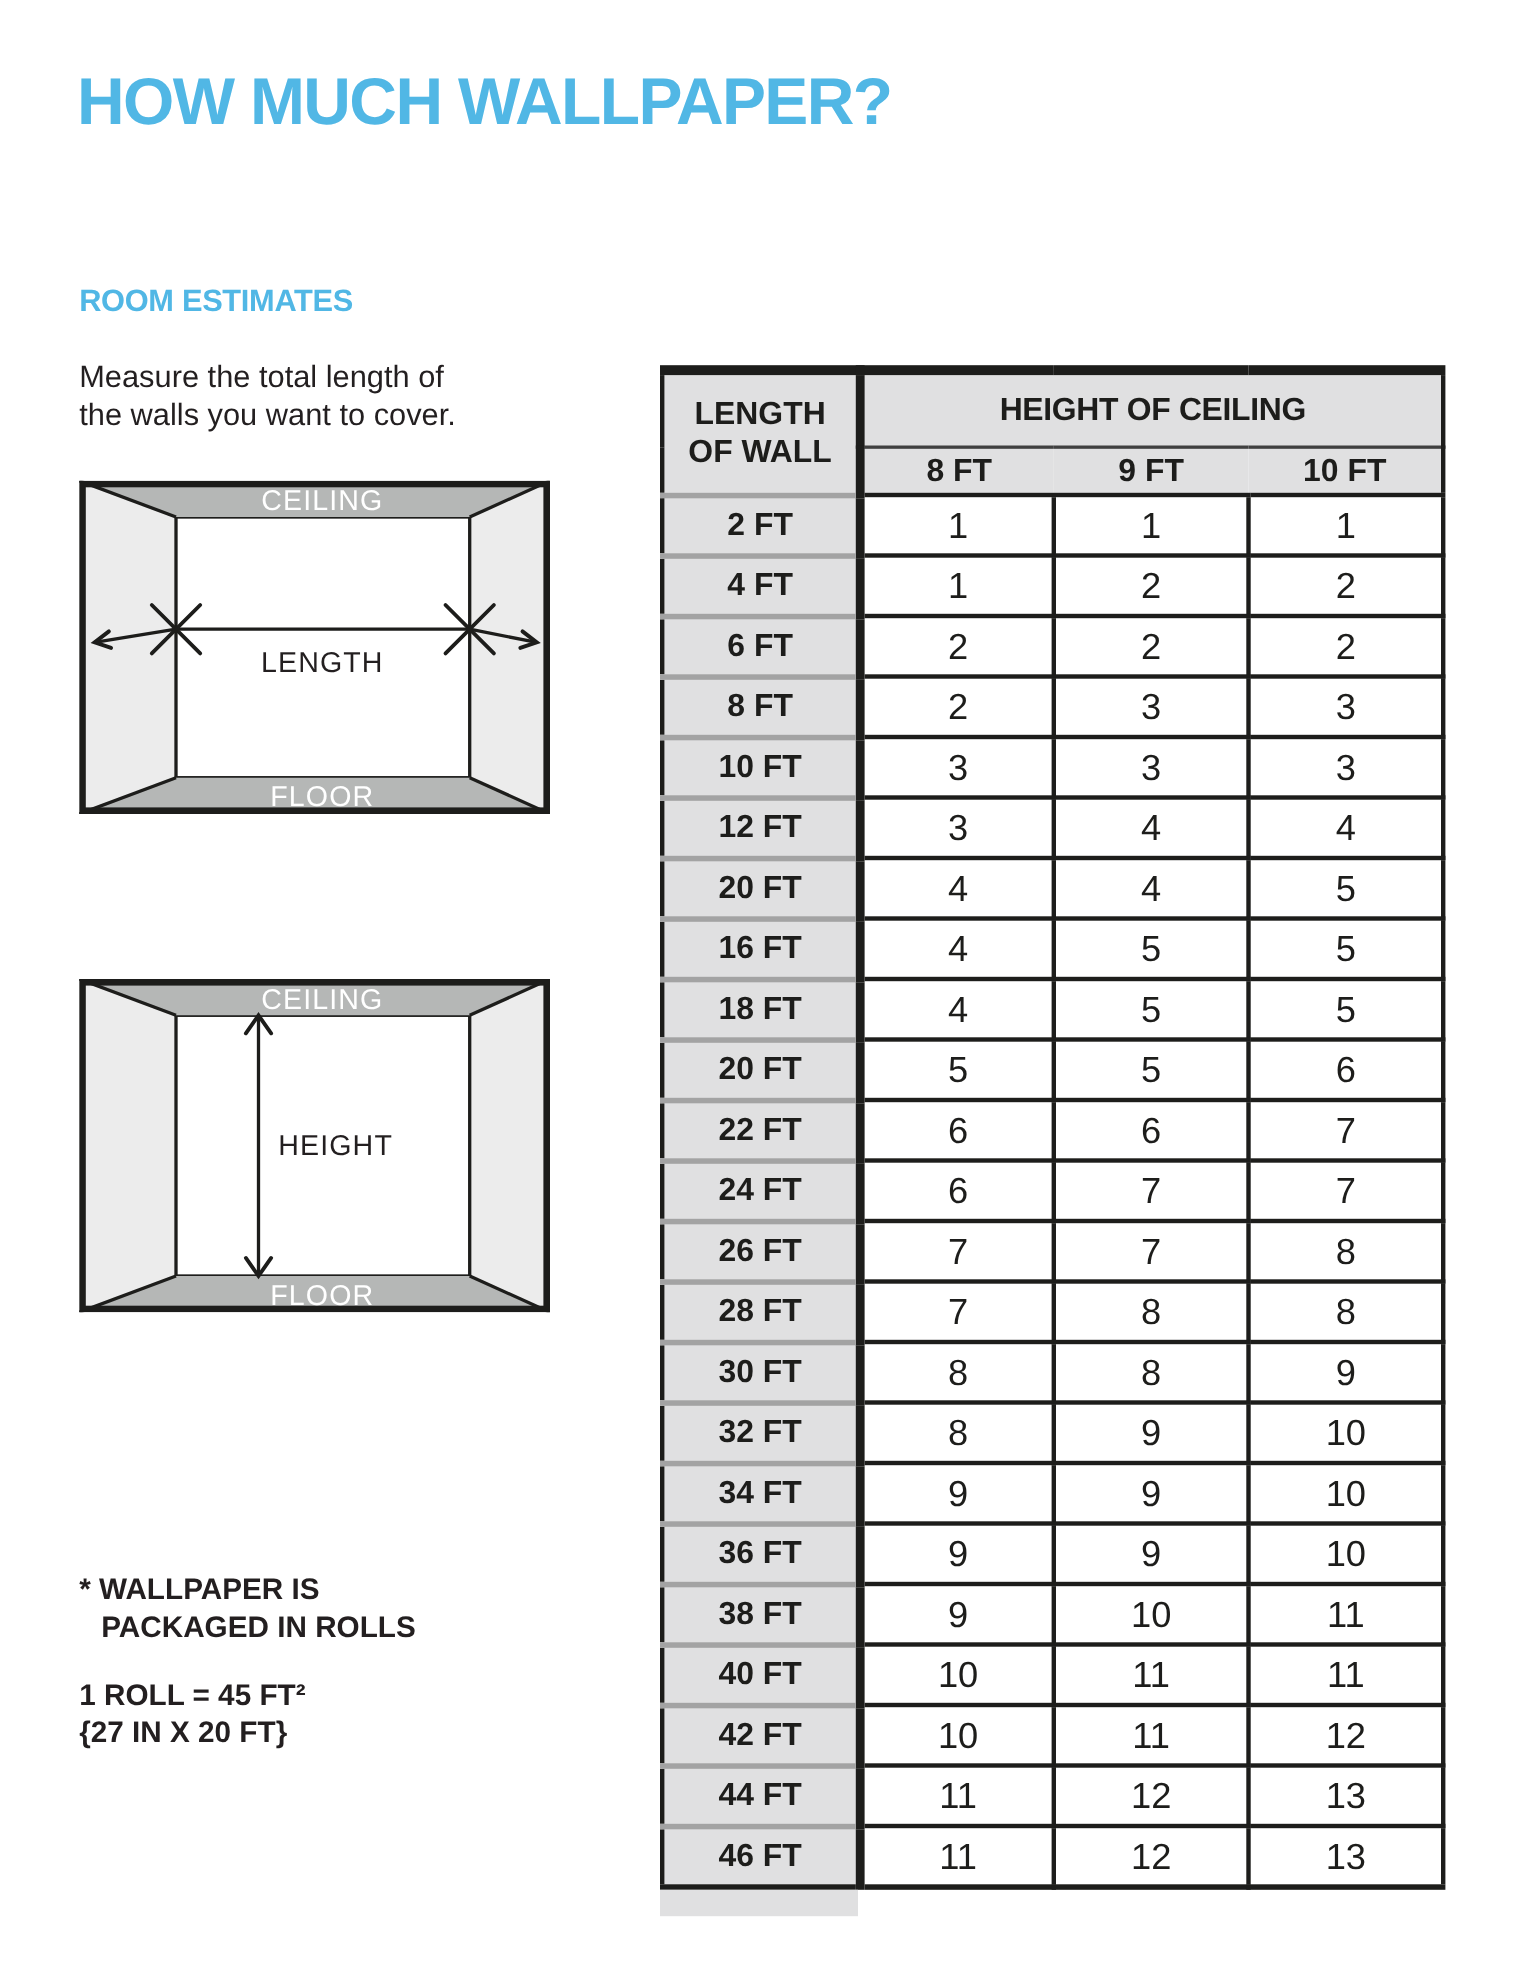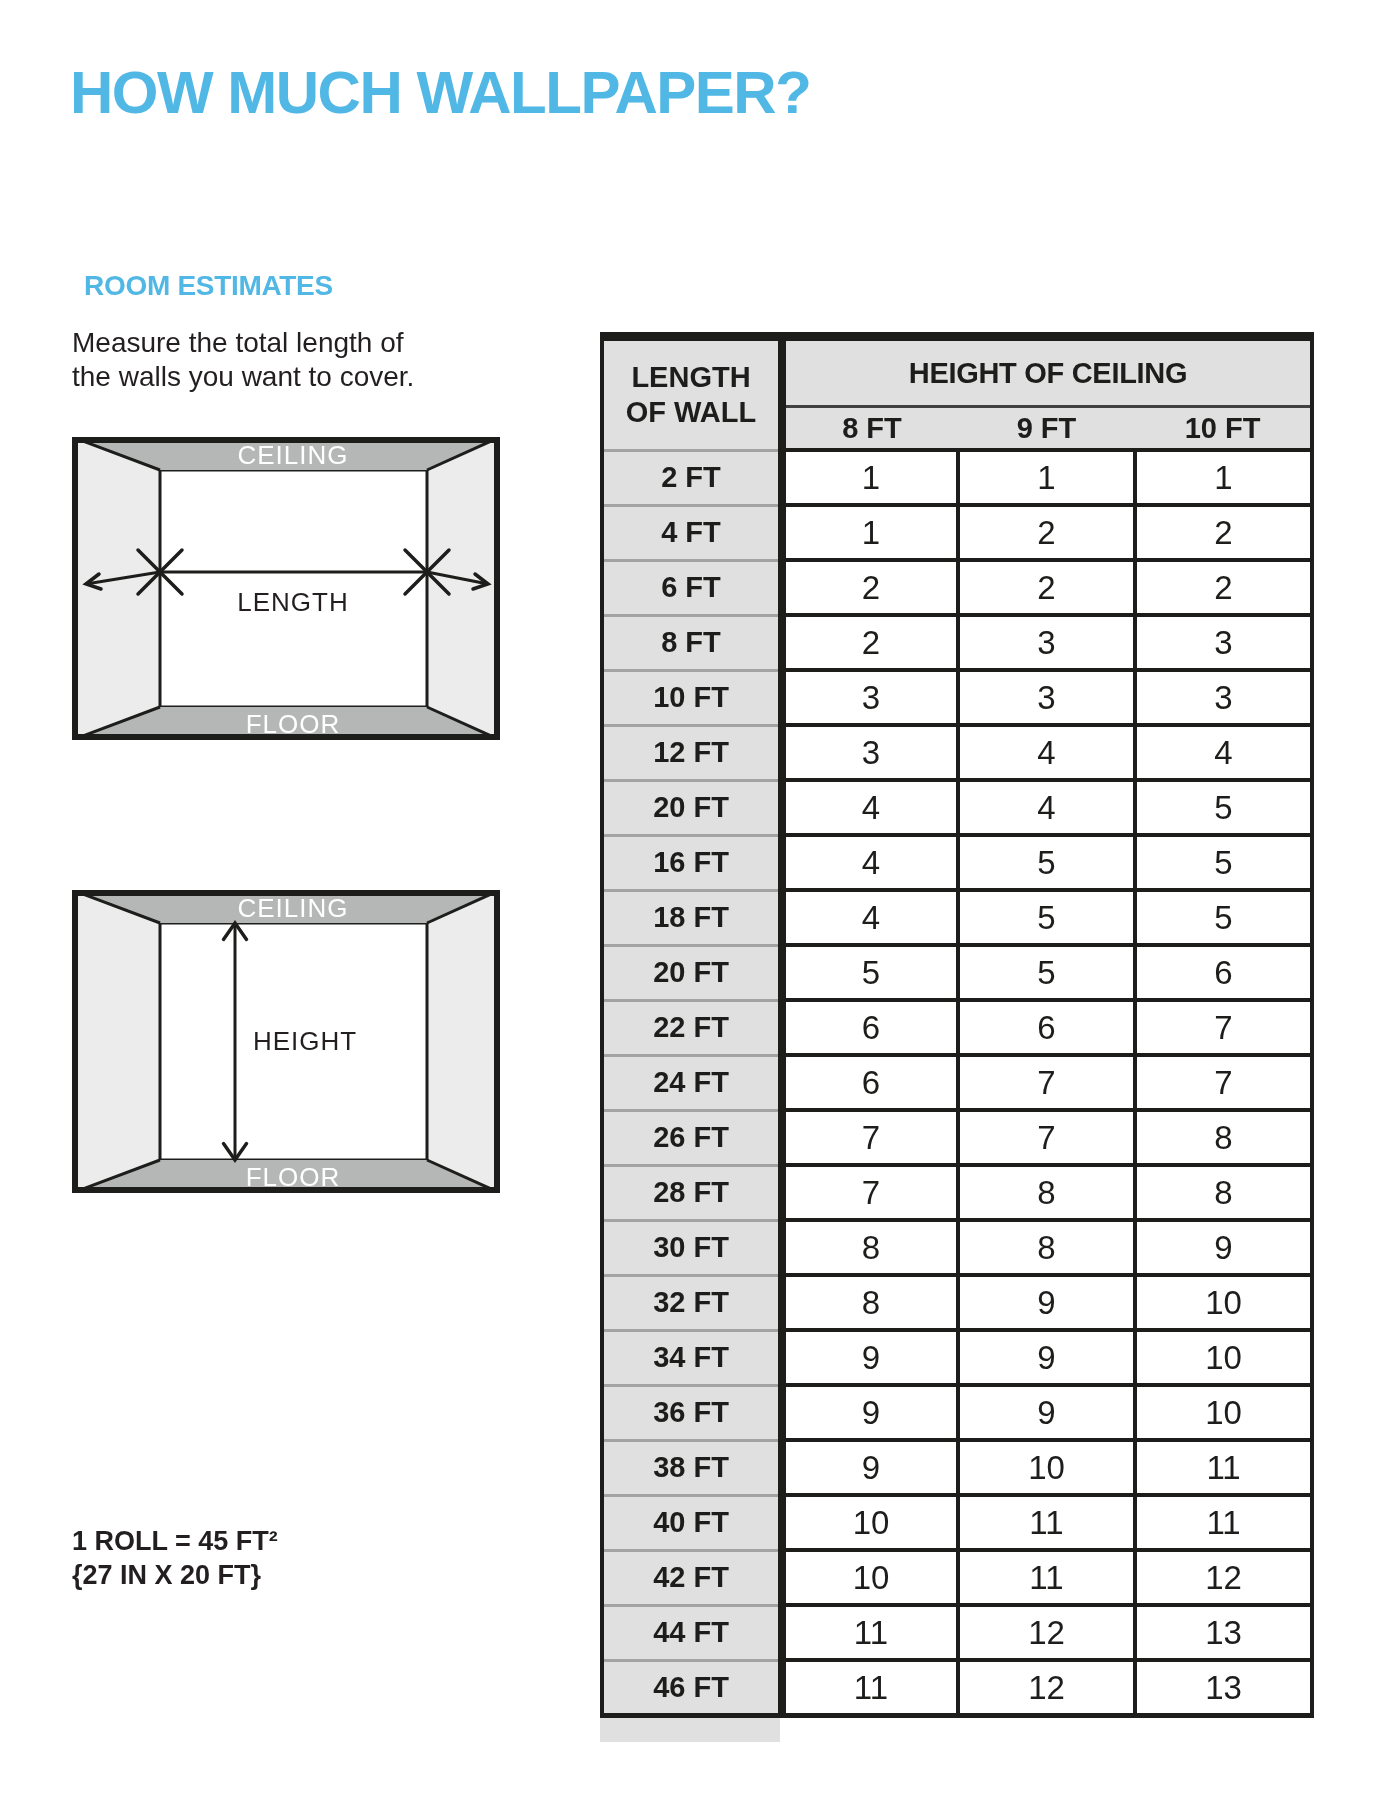--- a/index.html
+++ b/index.html
@@ -5,21 +5,21 @@
   html,body { margin:0; padding:0; background:#ffffff; }
   .page {
     position:relative; width:1391px; height:1800px; background:#ffffff;
     font-family:"Liberation Sans", sans-serif; color:#231f20; overflow:hidden;
   }
   .page-title {
     position:absolute; left:70px; top:58px; margin:0;
     font-size:60px; font-weight:bold; letter-spacing:-1.5px; color:#51b7e5;
   }
   .section-heading {
-    position:absolute; margin:12px; font-size:28px; font-weight:bold;
+    position:absolute; margin:0; font-size:28px; font-weight:bold;
     color:#51b7e5; letter-spacing:-0.3px;
   }
   #room-estimates-heading { left:72px; top:258px; }
   #rolls-heading { left:598px; top:258px; width:474px; text-align:center; }
   .step { position:absolute; margin:0; font-size:28px; line-height:34px; color:#231f20; }
   #step1 { left:72px; top:326px; }
   #step2 { left:72px; top:778px; }
   #step3 { left:72px; top:1222px; }
   .foot { position:absolute; margin:0; font-size:27px; line-height:34px; font-weight:bold; }
   #footnote-rolls { left:72px; top:1428px; }
@@ -37,21 +37,21 @@
     border-collapse:collapse; table-layout:fixed; width:710px;
     border:4px solid #1d1d1b; border-top:9px solid #1d1d1b; border-bottom:5px solid #1d1d1b;
   }
   table.rolls th, table.rolls td { padding:0; text-align:center; vertical-align:middle; }
   table.rolls thead th { background:#e0e0e1; font-weight:bold; color:#1d1d1b; }
   th.corner { width:180px; border-right:8px solid #1d1d1b; font-size:29px; line-height:35px; }
   th.group { height:64px; border-bottom:3px solid #404040; font-size:29px; letter-spacing:-0.3px; }
   tr.hcols th { height:40px; font-size:29px; border-bottom:4px solid #1d1d1b; }
   tbody th {
     background:#e0e0e1; font-size:29px; font-weight:bold; color:#1d1d1b;
-    border-top:3px solid #a3a3a3; border-right:8px solid #1d1d1b;
+    border-top:5px solid #a3a3a3; border-right:8px solid #1d1d1b;
   }
   tbody td {
     background:#ffffff; height:51px; font-size:33px; font-weight:normal; color:#1d1d1b;
     border:4px solid #1d1d1b;
   }
   .stub { width:180px; height:24px; background:#e0e0e1; }
 </style>
 </head>
 <body>
 
@@ -113,20 +113,24 @@
       <polyline points="151.5,49.4 163,33 174.5,49.4" class="dk35"></polyline>
       <polyline points="151.5,253.6 163,270 174.5,253.6" class="dk35"></polyline>
     </g>
     <rect x="3" y="3" width="422" height="297" fill="none" stroke="#1d1d1b" stroke-width="6"></rect>
     <text x="221" y="27" text-anchor="middle" fill="#ffffff">CEILING</text>
     <text x="221" y="296" text-anchor="middle" fill="#ffffff">FLOOR</text>
     <text x="181" y="160" text-anchor="start" fill="#231f20">HEIGHT</text>
   </svg>
 
 
+  <p class="foot" id="footnote-rolls">
+    <span class="tline">* WALLPAPER IS</span><br>
+    <span class="tline tline2">PACKAGED IN ROLLS</span>
+  </p>
 
   <p class="foot" id="footnote-size">
     <span class="tline">1 ROLL = 45 FT²</span><br>
     <span class="tline">{27 IN X 20 FT}</span>
   </p>
 
 
   <div class="table-wrap">
     <table class="rolls">
       <colgroup>

